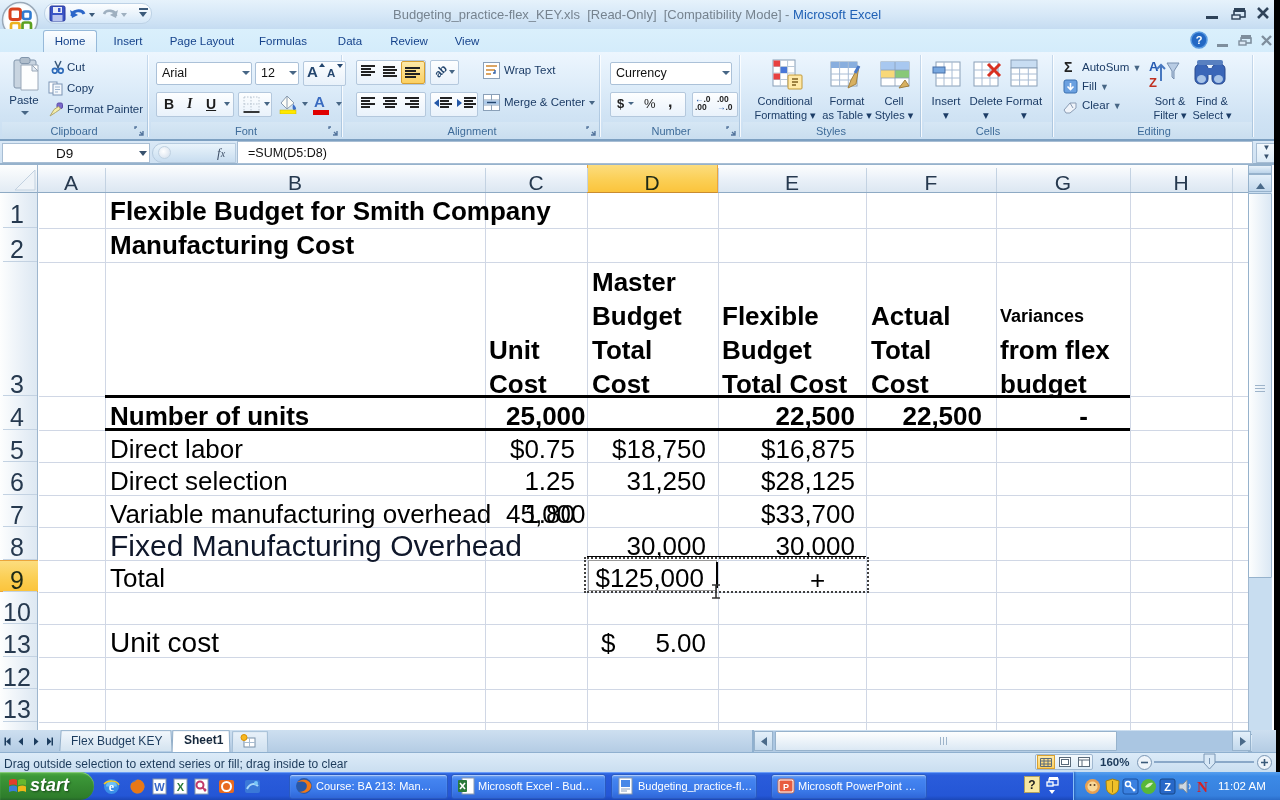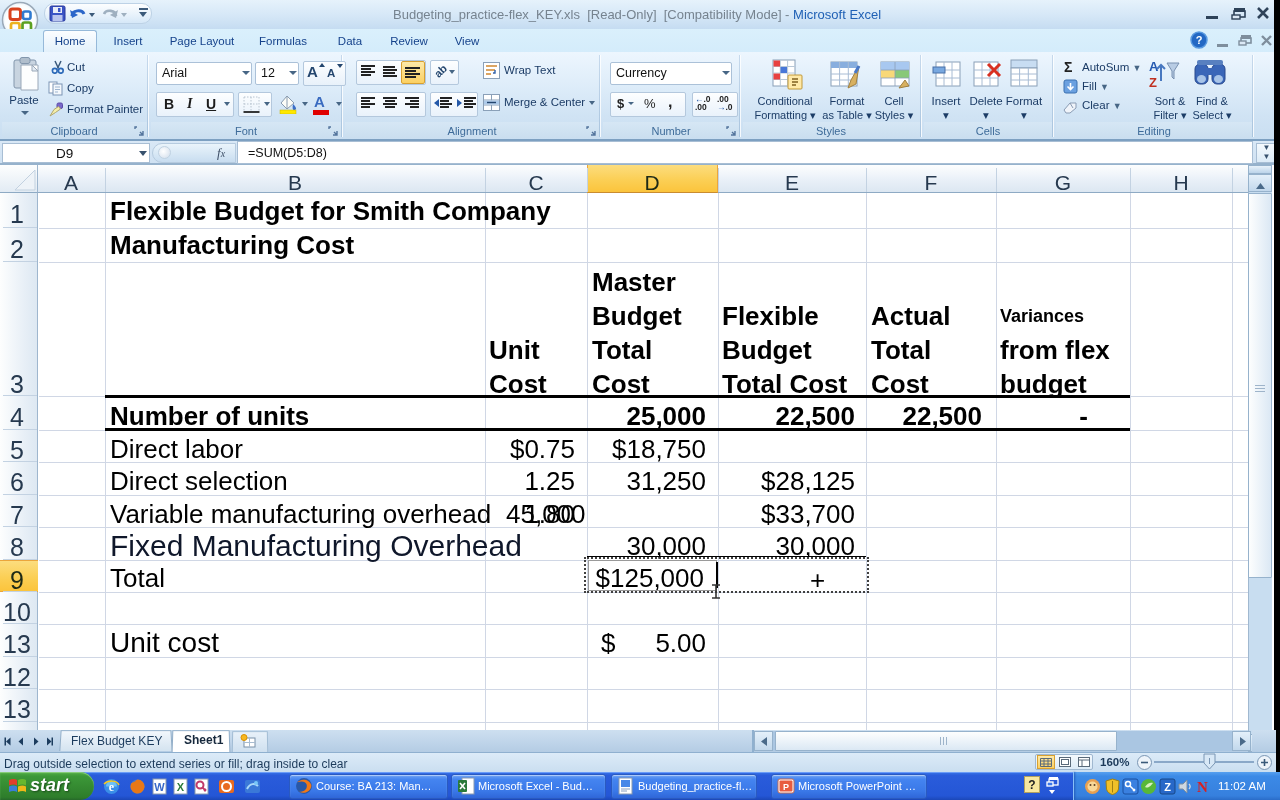--- a/index.html
+++ b/index.html
@@ -403,29 +403,30 @@
 <div class="ab" style="left:722px;top:303px;font-size:26px;font-weight:bold;color:#000;line-height:26px">Flexible</div>
 <div class="ab" style="left:722px;top:337px;font-size:26px;font-weight:bold;color:#000;line-height:26px">Budget</div>
 <div class="ab" style="left:722px;top:371px;font-size:26px;font-weight:bold;color:#000;line-height:26px">Total Cost</div>
 <div class="ab" style="left:871px;top:303px;font-size:26px;font-weight:bold;color:#000;line-height:26px">Actual</div>
 <div class="ab" style="left:871px;top:337px;font-size:26px;font-weight:bold;color:#000;line-height:26px">Total</div>
 <div class="ab" style="left:871px;top:371px;font-size:26px;font-weight:bold;color:#000;line-height:26px">Cost</div>
 <div class="ab" style="left:1000px;top:303px;font-size:18px;font-weight:bold;color:#000;line-height:26px">Variances</div>
 <div class="ab" style="left:1000px;top:337px;font-size:26px;font-weight:bold;color:#000;line-height:26px">from flex</div>
 <div class="ab" style="left:1000px;top:371px;font-size:26px;font-weight:bold;color:#000;line-height:26px">budget</div>
 <div class="ab" style="left:110px;top:403px;font-size:26px;font-weight:bold;color:#000;line-height:26px">Number of units</div>
-<div class="ab" style="left:506px;top:403px;width:200px;text-align:right;font-size:26px;font-weight:bold;color:#000;line-height:26px">25,000</div>
+<div class="ab" style="left:506px;top:403px;width:200px;font-size:26px;font-weight:bold;color:#000;line-height:26px">25,000</div>
 <div class="ab" style="left:655px;top:403px;width:200px;text-align:right;font-size:26px;font-weight:bold;color:#000;line-height:26px">22,500</div>
 <div class="ab" style="left:782px;top:403px;width:200px;text-align:right;font-size:26px;font-weight:bold;color:#000;line-height:26px">22,500</div>
 <div class="ab" style="left:888px;top:403px;width:200px;text-align:right;font-size:26px;font-weight:bold;color:#000;line-height:26px">-</div>
 <div class="ab" style="left:105px;top:395px;width:1025px;height:2.5px;background:#000"></div>
 <div class="ab" style="left:105px;top:428px;width:1025px;height:2.5px;background:#000"></div>
 <div class="ab" style="left:110px;top:436px;font-size:26px;color:#000;line-height:26px">Direct labor</div>
 <div class="ab" style="left:375px;top:436px;width:200px;text-align:right;font-size:26px;color:#000;line-height:26px">$0.75</div>
 <div class="ab" style="left:506px;top:436px;width:200px;text-align:right;font-size:26px;color:#000;line-height:26px">$18,750</div>
+<div class="ab" style="left:655px;top:436px;width:200px;text-align:right;font-size:26px;color:#000;line-height:26px">$16,875</div>
 <div class="ab" style="left:110px;top:468px;font-size:26px;color:#000;line-height:26px">Direct selection</div>
 <div class="ab" style="left:375px;top:468px;width:200px;text-align:right;font-size:26px;color:#000;line-height:26px">1.25</div>
 <div class="ab" style="left:506px;top:468px;width:200px;text-align:right;font-size:26px;color:#000;line-height:26px">31,250</div>
 <div class="ab" style="left:655px;top:468px;width:200px;text-align:right;font-size:26px;color:#000;line-height:26px">$28,125</div>
 <div class="ab" style="left:110px;top:501px;font-size:26px;color:#000;line-height:26px">Variable manufacturing overhead</div>
 <div class="ab" style="left:375px;top:501px;width:200px;text-align:right;font-size:26px;color:#000;line-height:26px">1.80</div>
 <div class="ab" style="left:506px;top:501px;width:200px;text-align:left;font-size:26px;color:#000;line-height:26px">45,000</div>
 <div class="ab" style="left:655px;top:501px;width:200px;text-align:right;font-size:26px;color:#000;line-height:26px">$33,700</div>
 <div class="ab" style="left:110px;top:533px;font-size:30px;color:#0f172a;line-height:26px">Fixed Manufacturing Overhead</div>
 <div class="ab" style="left:506px;top:533px;width:200px;text-align:right;font-size:26px;color:#000;line-height:26px">30,000</div>

